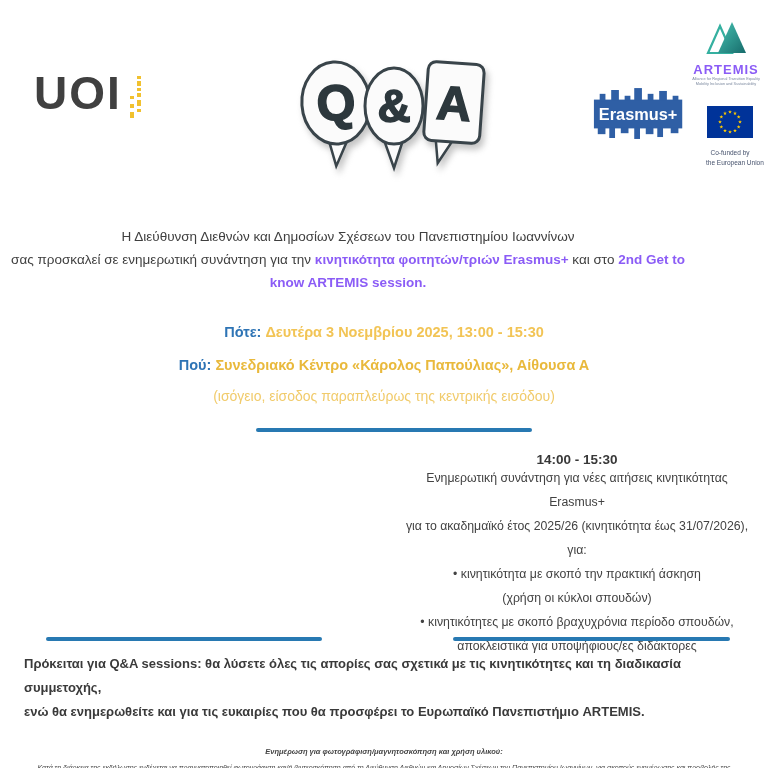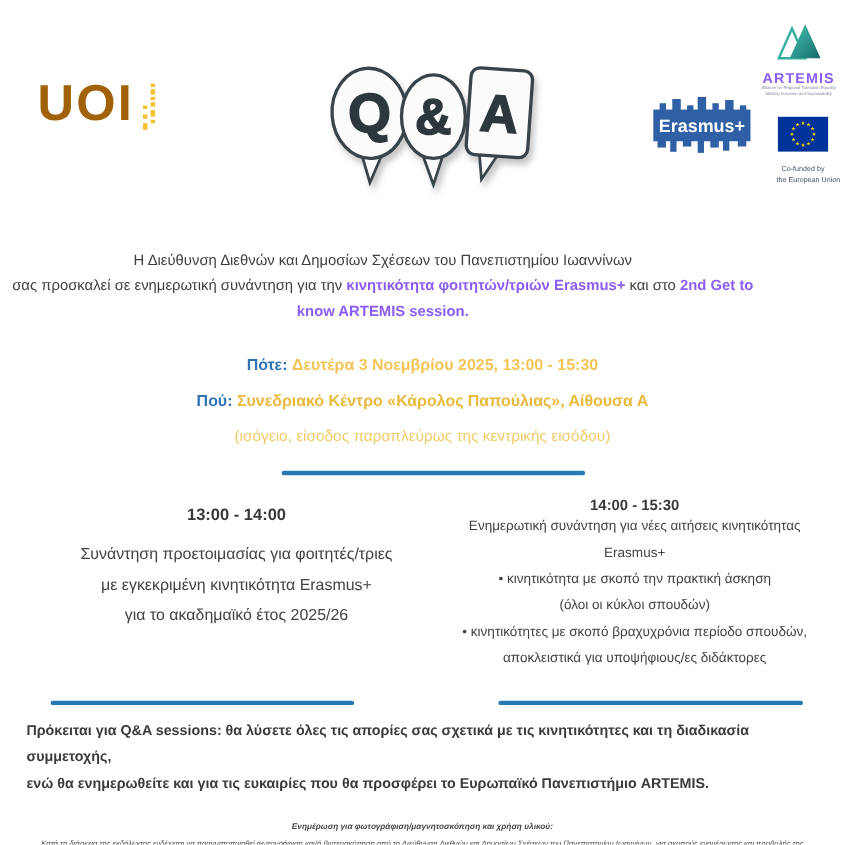--- a/index.html
+++ b/index.html
@@ -2,21 +2,21 @@
 <html><head>
 <meta charset="utf-8">
 <style>
   html,body{margin:0;padding:0;background:#ffffff;}
   .page{
     position:relative;width:768px;height:768px;background:#ffffff;overflow:hidden;
     font-family:"Liberation Sans","DejaVu Sans",sans-serif;color:#3d3d3d;
   }
   
   .uoi{position:absolute;left:34px;top:70px;display:flex;align-items:flex-start;}
-  .uoi-text{font-size:46px;font-weight:700;color:#a16207;letter-spacing:2px;line-height:1;}
+  .uoi-text{font-size:46px;font-weight:700;color:#404040;letter-spacing:2px;line-height:1;}
   .uoi-mark{margin-left:6px;margin-top:4px;}
   .qa-wrap{position:absolute;left:296px;top:50px;}
   .qa-svg{filter:drop-shadow(3px 5px 3px rgba(110,110,110,0.40));}
   .qa-svg text{font-family:"Liberation Sans","DejaVu Sans",sans-serif;font-weight:700;}
   .erasmus{position:absolute;left:592px;top:82px;}
   .erasmus text{font-family:"Liberation Sans","DejaVu Sans",sans-serif;font-weight:700;}
   .artemis{position:absolute;left:686px;top:20px;width:80px;text-align:center;}
   .artemis-name{font-size:13px;font-weight:700;color:#8b5cf6;letter-spacing:1px;margin-top:2px;}
   .artemis-tagline{color:#7D8AA0;font-size:8px;line-height:1.25;transform:scale(0.48);transform-origin:top center;width:160px;margin-left:-40px;}
   .eu{position:absolute;left:706px;top:106px;width:48px;text-align:center;}
@@ -172,32 +172,27 @@
     </div>
     <div>
       <span class="lbl">Πού:</span>
       <span class="gold-strong">Συνεδριακό Κέντρο «Κάρολος Παπούλιας», Αίθουσα Α</span>
     </div>
     <div class="gold-note">(ισόγειο, είσοδος παραπλεύρως της κεντρικής εισόδου)</div>
   </div>
 
   <div class="divider div-top"></div>
 
-  <div class="col col-left">
-    <div class="col-time">13:00 - 14:00</div>
-    <div class="col-line">Συνάντηση προετοιμασίας για φοιτητές/τριες</div>
-    <div class="col-line">με εγκεκριμένη κινητικότητα Erasmus+</div>
-    <div class="col-line">για το ακαδημαϊκό έτος 2025/26</div>
-  </div>
 
   <div class="col col-right">
     <div class="col-time">14:00 - 15:30</div>
     <div class="col-line">Ενημερωτική συνάντηση για νέες αιτήσεις κινητικότητας Erasmus+</div>
+    <div class="col-line">για το ακαδημαϊκό έτος 2025/26 (κινητικότητα έως 31/07/2026), για:</div>
     <div class="col-line">• κινητικότητα με σκοπό την πρακτική άσκηση</div>
-    <div class="col-line">(όλοι οι κύκλοι σπουδών)</div>
+    <div class="col-line">(χρήση οι κύκλοι σπουδών)</div>
     <div class="col-line">• κινητικότητες με σκοπό βραχυχρόνια περίοδο σπουδών,</div>
     <div class="col-line">αποκλειστικά για υποψήφιους/ες διδάκτορες</div>
   </div>
 
   <div class="divider div-left"></div>
   <div class="divider div-right"></div>
 
   <div class="closing">
     <div>Πρόκειται για Q&amp;A sessions: θα λύσετε όλες τις απορίες σας σχετικά με τις κινητικότητες και τη διαδικασία συμμετοχής,</div>
     <div>ενώ θα ενημερωθείτε και για τις ευκαιρίες που θα προσφέρει το Ευρωπαϊκό Πανεπιστήμιο ARTEMIS.</div>

